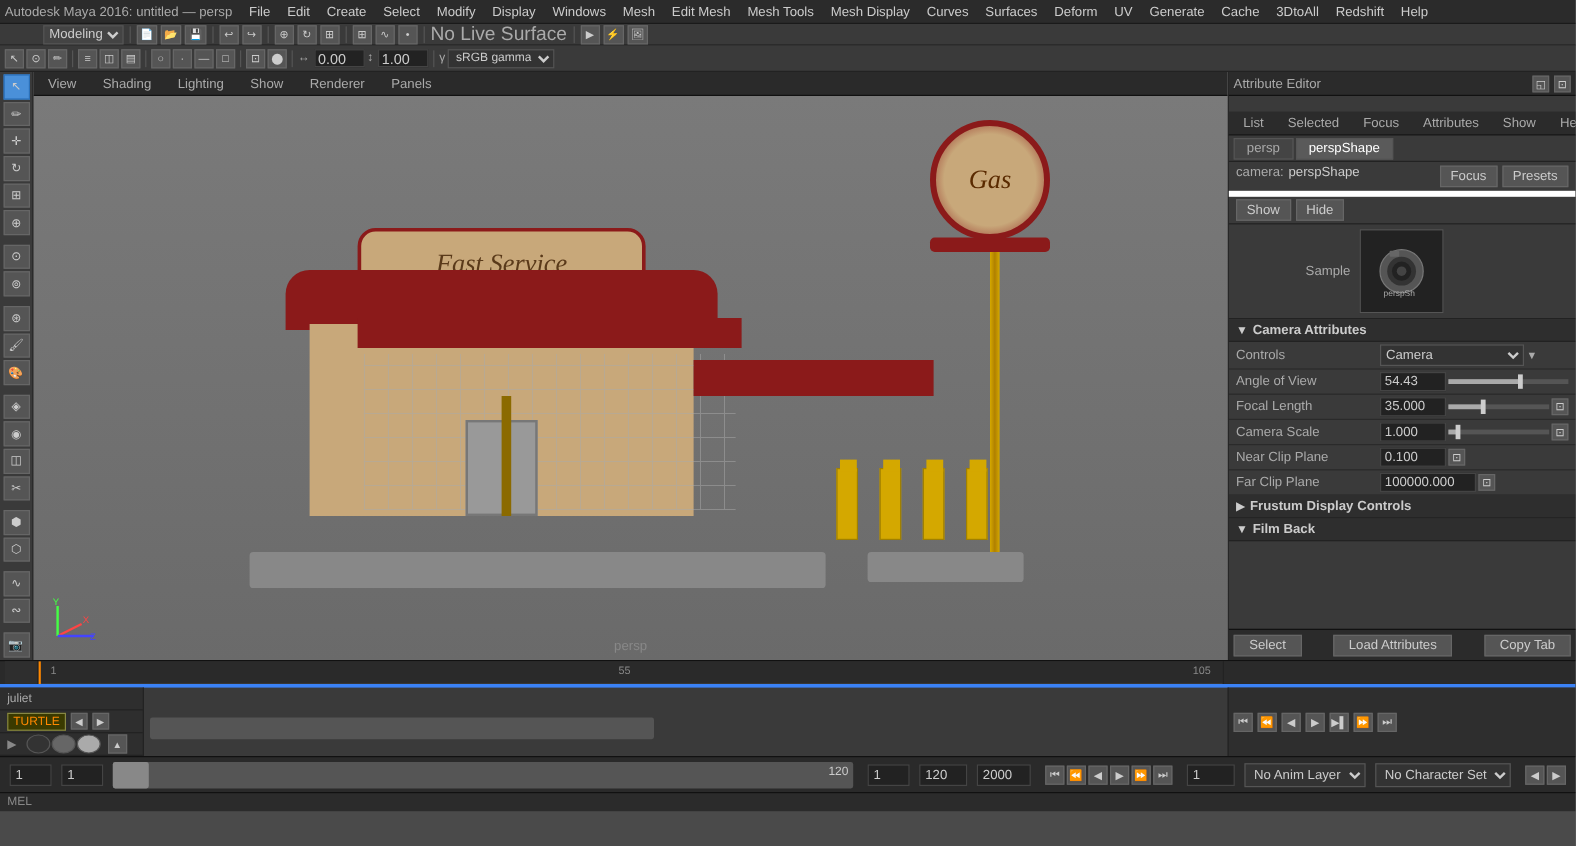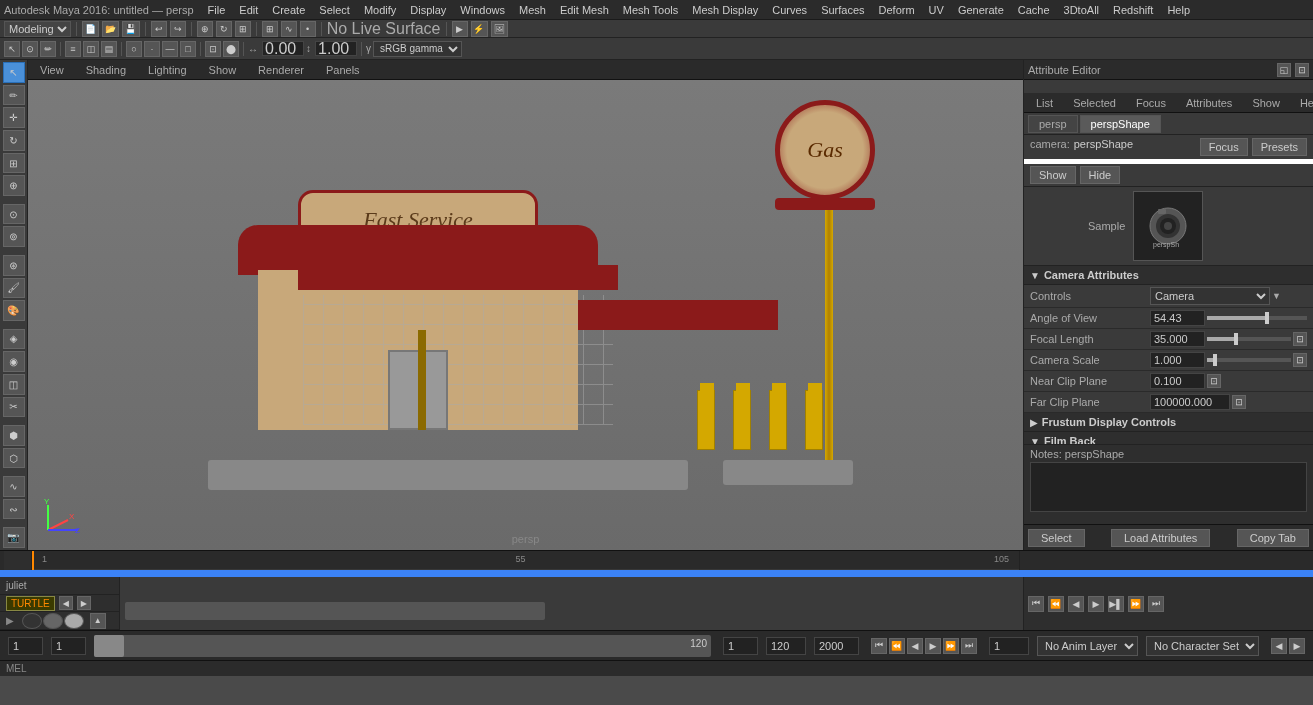--- a/index.html
+++ b/index.html
@@ -330,21 +330,21 @@
       border-top: 1px solid #111; padding: 0 4px;
     }
     #timeline-bar {
       flex: 1; height: 20px; background: #2a2a2a; position: relative;
       overflow: hidden;
     }
 
     
     #track-area {
       height: 60px; background: #3a3a3a; display: flex;
-      border-top: 7px solid #3b82f6;
+      border-top: 3px solid #3b82f6;
     }
     #track-labels {
       width: 120px; background: #2e2e2e; border-right: 1px solid #222;
       display: flex; flex-direction: column;
     }
     .track-label-row {
       height: 20px; display: flex; align-items: center; padding: 0 6px;
       border-bottom: 1px solid #222; gap: 4px;
     }
     #track-content {
@@ -374,21 +374,21 @@
     }
 
     
     #status-bar {
       height: 16px; background: #2b2b2b; display: flex; align-items: center;
       padding: 0 6px; border-top: 1px solid #111;
     }
     .status-text { color: #888; font-size: 10px; }
     .vp-input {
       background: #222; border: 1px solid #444; color: #ccc;
-      font-size: 16px; height: 15px; width: 45px; padding: 0 2px;
+      font-size: 12px; height: 15px; width: 45px; padding: 0 2px;
     }
     .vp-dropdown {
       background: #333; border: 1px solid #555; color: #ccc;
       font-size: 10px; height: 16px; padding: 0 2px; cursor: pointer;
     }
   </style>
 </head>
 <body>
 
 <div id="menu-bar">
@@ -409,21 +409,21 @@
   <span class="menu-item">Deform</span>
   <span class="menu-item">UV</span>
   <span class="menu-item">Generate</span>
   <span class="menu-item">Cache</span>
   <span class="menu-item">3DtoAll</span>
   <span class="menu-item">Redshift</span>
   <span class="menu-item">Help</span>
 </div>
 
 <div id="toolbar1">
-  <select style="background:#444; border:1px solid #555; color:#ccc; font-size:11px; height:16px;">
+  <select style="background:#444; border:1px solid #555; color:#ccc; font-size:11px; height:16px;margin-left:32px;">
     <option>Modeling</option>
   </select>
   <div class="tb-sep"></div>
   <button class="tb-btn">📄</button>
   <button class="tb-btn">📂</button>
   <button class="tb-btn">💾</button>
   <div class="tb-sep"></div>
   <button class="tb-btn">↩</button>
   <button class="tb-btn">↪</button>
   <div class="tb-sep"></div>
@@ -693,24 +693,20 @@
         <span class="ae-section-title">Frustum Display Controls</span>
       </div>
 
       <div class="ae-section-header">
         <span class="ae-section-arrow">▼</span>
         <span class="ae-section-title">Film Back</span>
       </div>
 
     </div>
 
-    <div id="ae-bottom">
-      <div class="ae-notes-label">Notes: perspShape</div>
-      <textarea class="ae-notes-area" style=""></textarea>
-    </div>
 
     <div id="ae-footer">
       <button class="ae-footer-btn">Select</button>
       <button class="ae-footer-btn">Load Attributes</button>
       <button class="ae-footer-btn">Copy Tab</button>
     </div>
 
   </div>
 
 </div>

